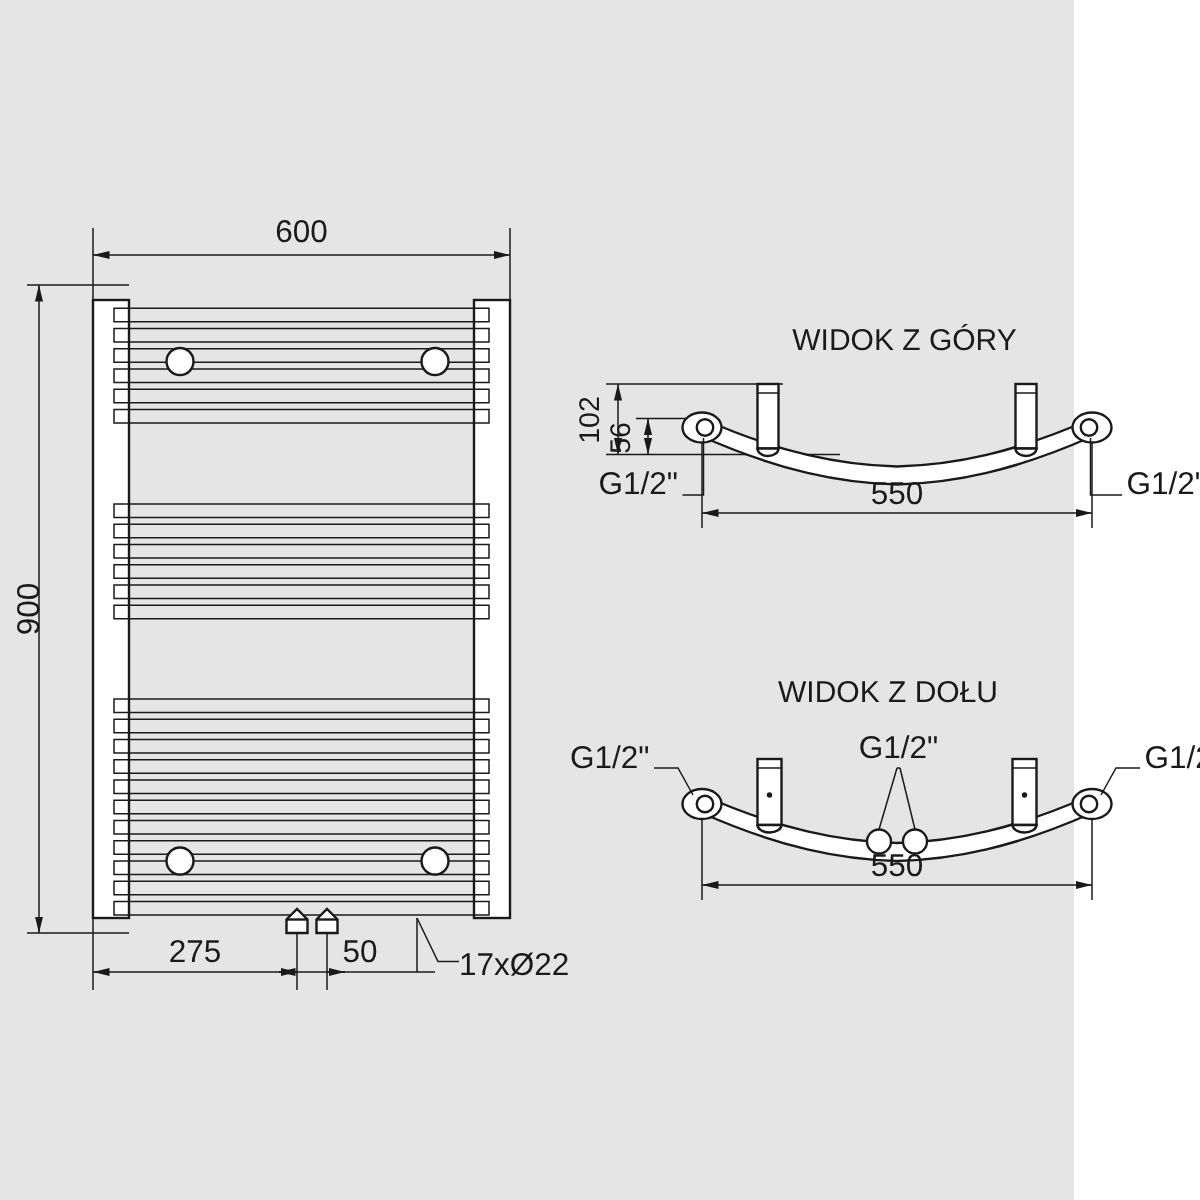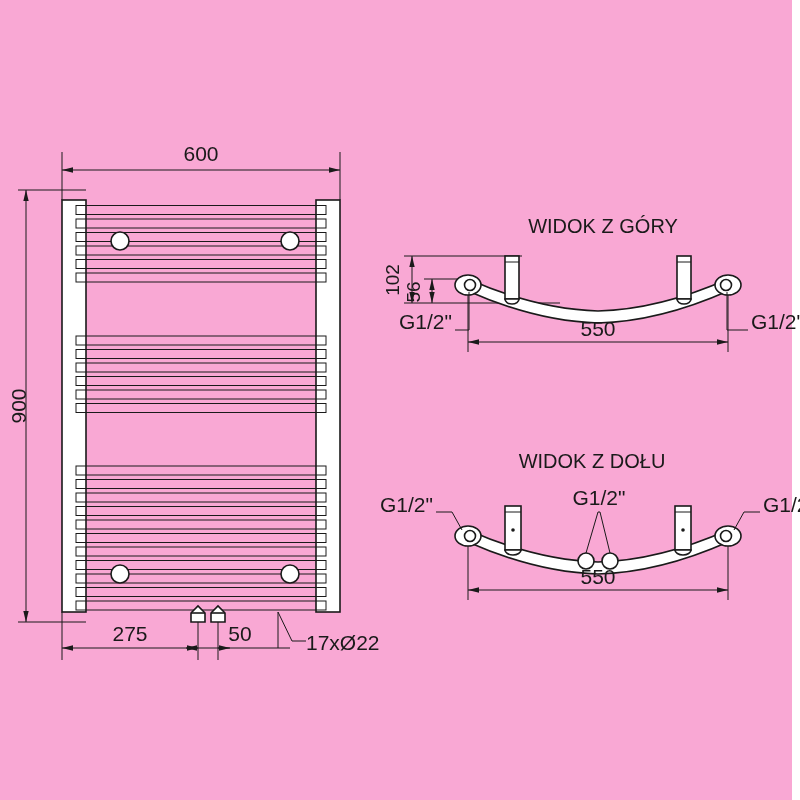--- a/index.html
+++ b/index.html
@@ -8,23 +8,23 @@
     background: #ffffff;
   }
   body {
     width: 800px;
     height: 800px;
     font-family: "Liberation Sans", sans-serif;
     overflow: hidden;
   }
   #sheet {
     position: relative;
-    width: 792px;
+    width: 716px;
     height: 800px;
-    background: #f9a8d4;
+    background: #e5e5e5;
   }
   #sheet svg {
     position: absolute;
     top: 0;
     left: 0;
     width: 800px;
     height: 800px;
   }
   .dimtext {
     font-family: "Liberation Sans", sans-serif;

